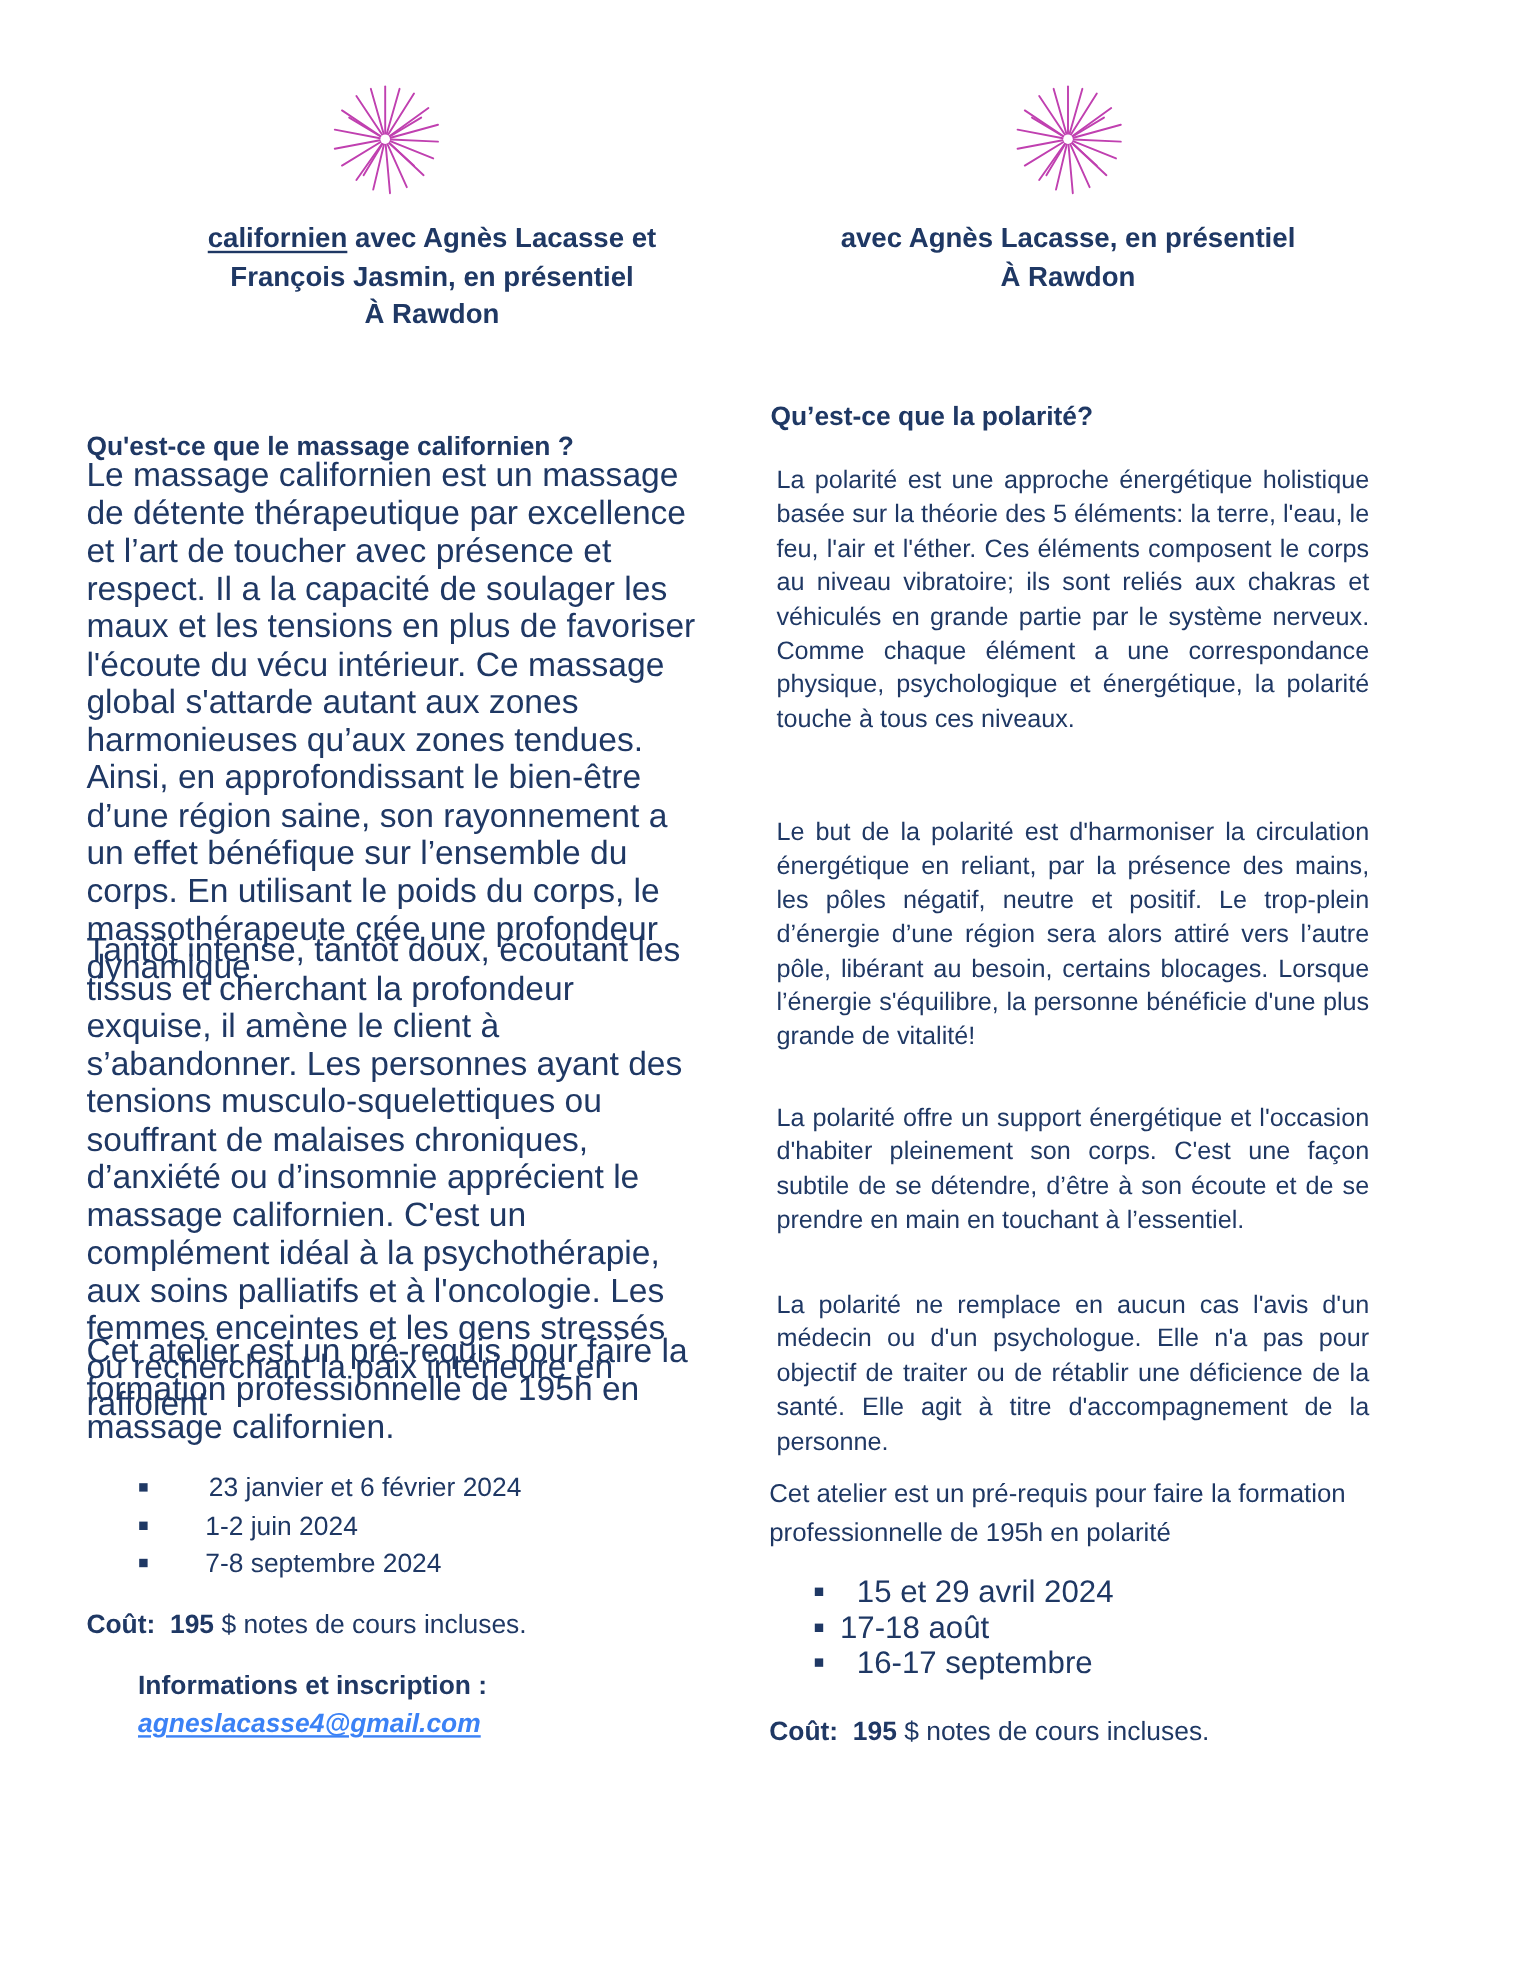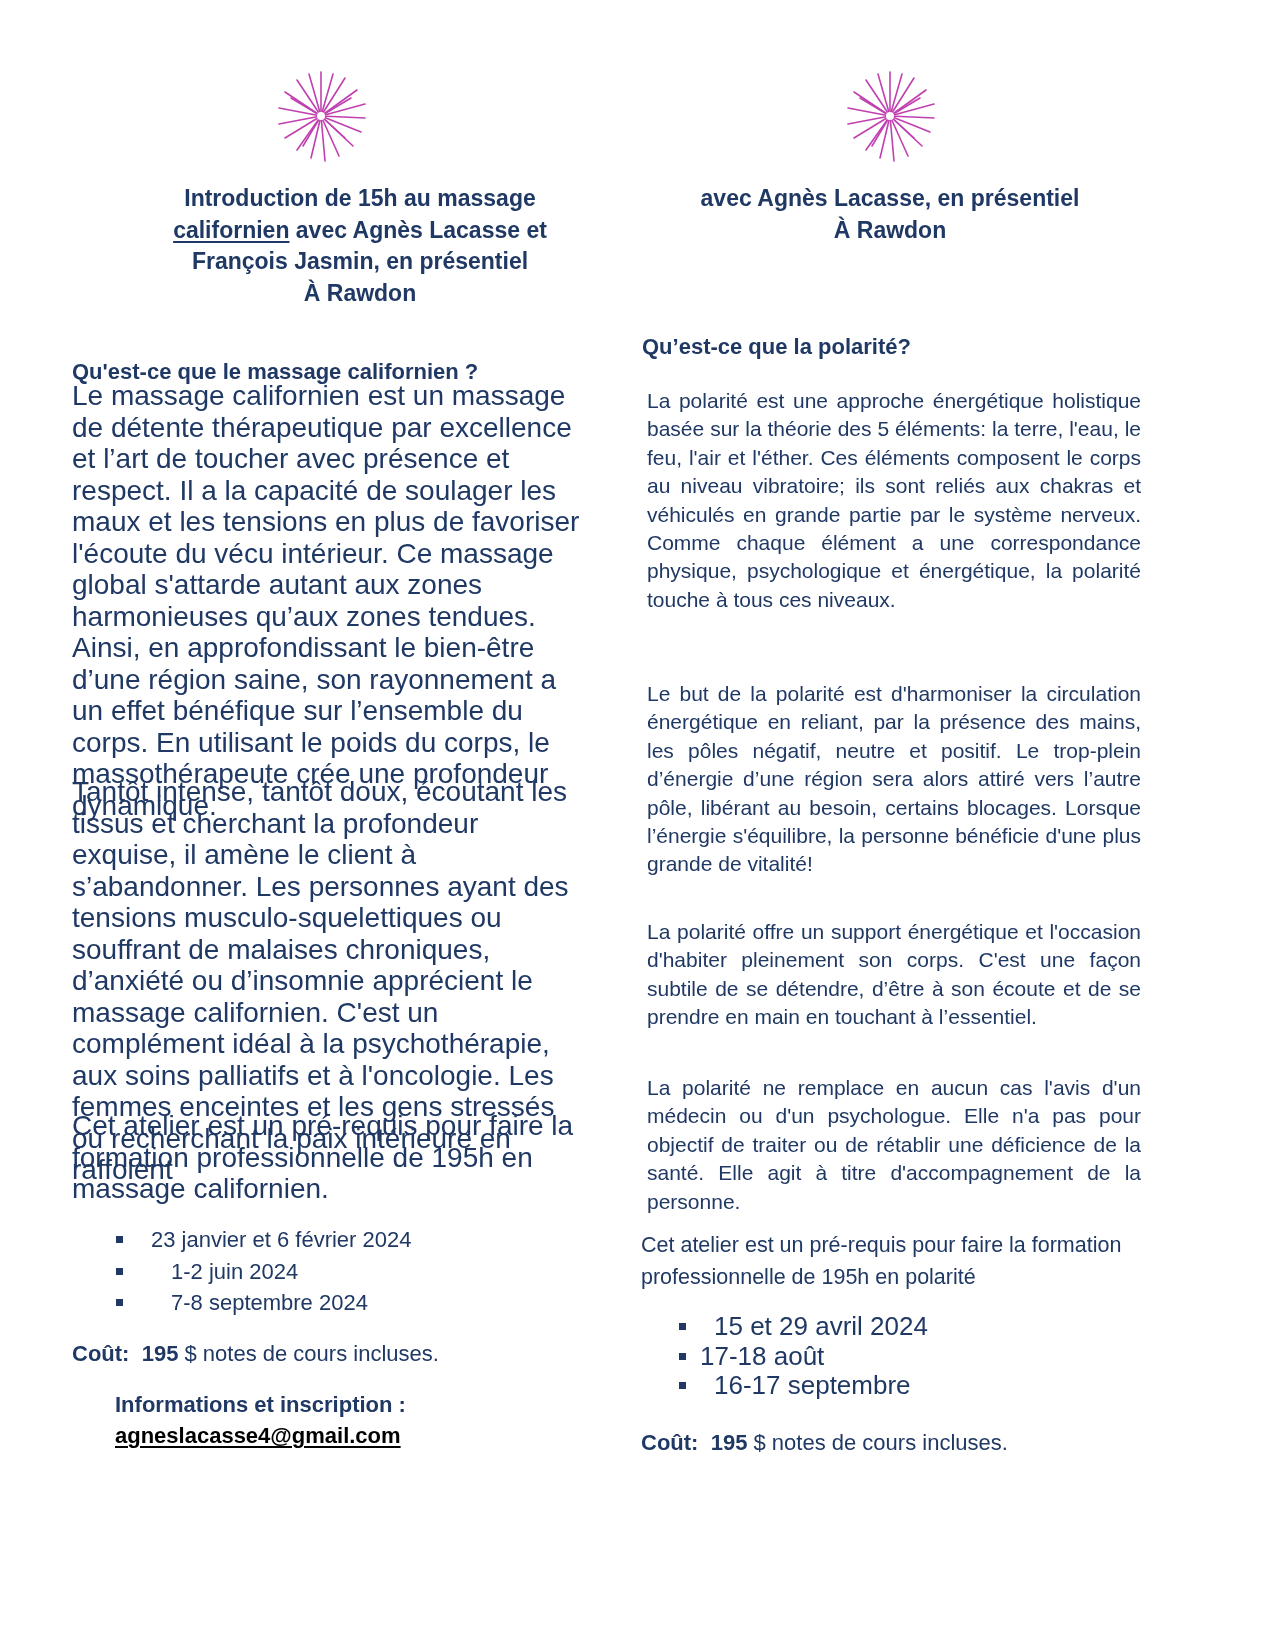--- a/index.html
+++ b/index.html
@@ -10,21 +10,21 @@
   .title u { text-decoration: underline; text-underline-offset: 3px; }
   .heading { position: absolute; font-weight: bold; font-size: 22px; line-height: 28px; }
   .para { position: absolute; font-size: 28px; line-height: 31.5px; }
   .para-just { position: absolute; font-size: 21px; line-height: 28.4px; text-align: justify; text-align-last: left; }
   .bullets { position: absolute; list-style: none; margin: 0; padding: 0; font-size: 22px; line-height: 31.5px; }
   .bullets li { position: relative; padding-left: 0; }
   .bullets .sq { position: absolute; width: 7px; height: 7px; background: #1f3864; }
   .cost { position: absolute; font-size: 22px; line-height: 30px; }
   .cost b { font-weight: bold; }
   .info { position: absolute; font-size: 22px; line-height: 31px; font-weight: bold; }
-  .email { text-decoration: underline; text-underline-offset: 3px; color: #000000; }
+  .email { text-decoration: underline; text-underline-offset: 3px; color: #3b82f6; font-style: italic; }
 </style>
 </head>
 <body>
 
 <svg class="flower" style="left:273px; top:68px;" viewBox="0 0 96 96">
   <g stroke="#c040b0" stroke-width="1.6" fill="none" stroke-linecap="round">
     <line x1="48" y1="48" x2="48" y2="4"></line>
       <line x1="48" y1="48" x2="60" y2="6"></line>
     <line x1="48" y1="48" x2="72" y2="10"></line>
       <line x1="48" y1="48" x2="84" y2="22"></line>
@@ -72,34 +72,33 @@
       <line x1="48" y1="48" x2="36" y2="6"></line>
     <line x1="48" y1="48" x2="18" y2="30"></line>
       <line x1="48" y1="48" x2="78" y2="30"></line>
     <line x1="48" y1="48" x2="30" y2="78"></line>
       <line x1="48" y1="48" x2="72" y2="70"></line>
   </g>
   <circle cx="48" cy="48" r="4" fill="#ffffff"></circle>
 </svg>
 
 <div class="title" style="left:130px; top:183px; width:460px;">
-  <div>Introduction de 15h au massage</div>
   <div><u>californien</u><span> avec Agnès Lacasse et</span></div>
   <div>François Jasmin, en présentiel</div>
   <div>À Rawdon</div>
 </div>
 
 <div class="heading" style="left:72px; top:330px; width:520px;margin-top:28px;">Qu'est-ce que le massage californien ?</div>
 
 <div class="para" style="left:72px; top:380px; width:510px;">Le massage californien est un massage de détente thérapeutique par excellence et l’art de toucher avec présence et respect. Il a la capacité de soulager les maux et les tensions en plus de favoriser l'écoute du vécu intérieur. Ce massage global s'attarde autant aux zones harmonieuses qu’aux zones tendues. Ainsi, en approfondissant le bien-être d’une région saine, son rayonnement a un effet bénéfique sur l’ensemble du corps. En utilisant le poids du corps, le massothérapeute crée une profondeur dynamique.</div>
 <div class="para" style="left:72px; top:776px; width:510px;">Tantôt intense, tantôt doux, écoutant les tissus et cherchant la profondeur exquise, il amène le client à s’abandonner. Les personnes ayant des tensions musculo-squelettiques ou souffrant de malaises chroniques, d’anxiété ou d’insomnie apprécient le massage californien. C'est un complément idéal à la psychothérapie, aux soins palliatifs et à l'oncologie. Les femmes enceintes et les gens stressés ou recherchant la paix intérieure en raffolent</div>
 <div class="para" style="left:72px; top:1110px; width:510px;">Cet atelier est un pré-requis pour faire la formation professionnelle de 195h en massage californien.</div>
 
 <ul class="bullets" style="left:116px; top:1224px; width:440px;">
-  <li><span class="sq" style="left:0; top:12px;"></span><span style="margin-left:35px;">23 janvier et 6 février 2024</span></li>
+  <li><span class="sq" style="left:0; top:12px;"></span><span style="margin-left:58px;">23 janvier et 6 février 2024</span></li>
   <li><span class="sq" style="left:0; top:12px;"></span><span style="margin-left:55px;">1-2 juin 2024</span></li>
   <li><span class="sq" style="left:0; top:12px;"></span><span style="margin-left:55px;">7-8 septembre 2024</span></li>
 </ul>
 
 <div class="cost" style="left:72px; top:1339px;">
   <b>Coût:</b>&nbsp;
   <b>195</b><span> $ notes de cours incluses.</span>
 </div>
 
 <div class="info" style="left:115px; top:1389px;">

